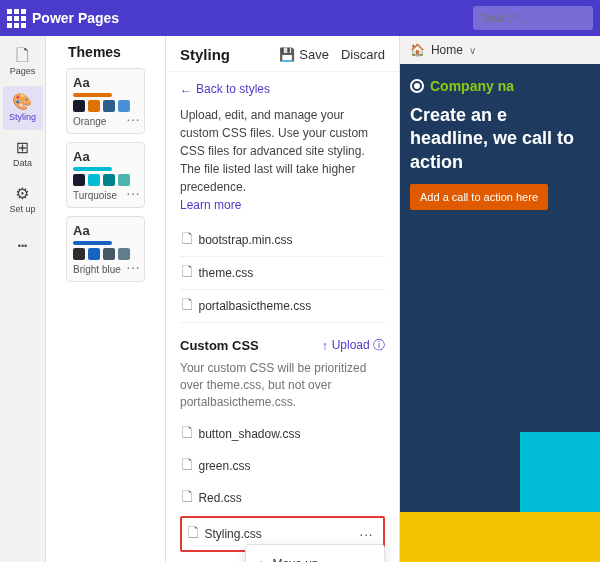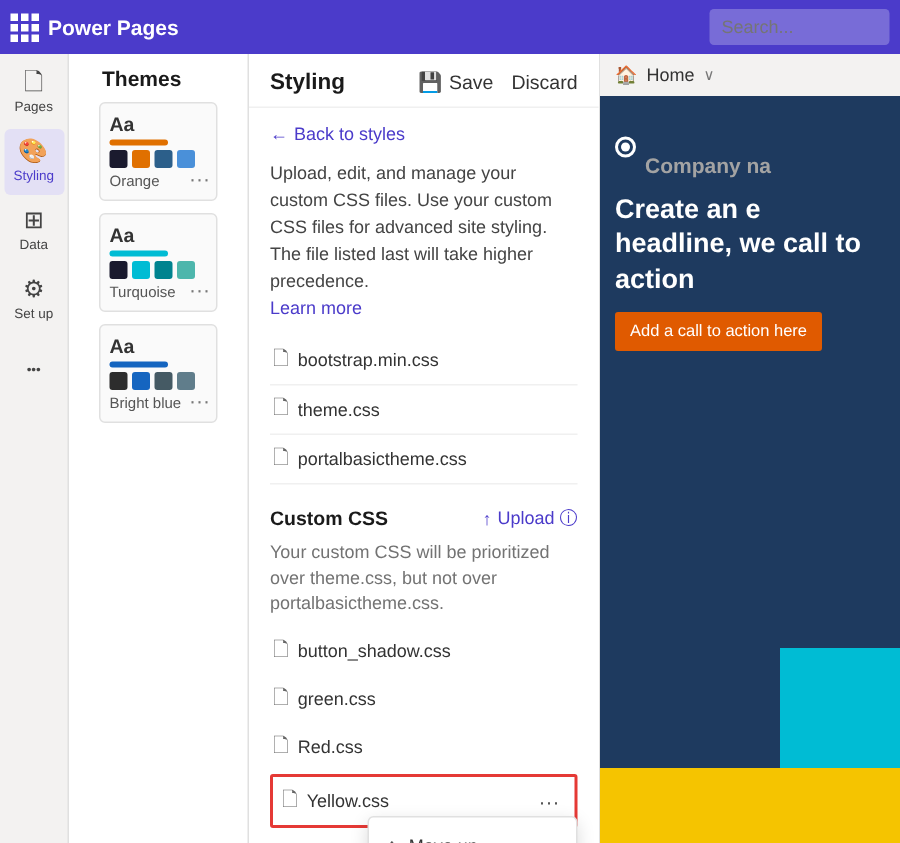--- a/index.html
+++ b/index.html
@@ -311,22 +311,21 @@
       border: 2px solid white;
       border-radius: 50%;
       display: flex; align-items: center; justify-content: center;
     }
     .preview-radio-inner {
       width: 6px; height: 6px; background: white; border-radius: 50%;
     }
     .preview-company {
       font-size: 14px;
       font-weight: 600;
-      color: #a3a3a3;
-      margin-top: 24px;
+      color: #84cc16;
     }
     .preview-headline {
       font-size: 18px;
       font-weight: 700;
       color: white;
       line-height: 1.3;
       margin: 10px 0;
     }
     .preview-cta {
       background: #e05a00;
@@ -501,21 +500,21 @@
       </div>
       <div class="css-file-row">
         <span class="css-file-icon">🗋</span>
         <span>Red.css</span>
       </div>
 
       <div class="yellow-row-container">
         <div class="yellow-row">
           <div class="yellow-row-left">
             <span class="css-file-icon">🗋</span>
-            <span>Yellow.css</span>
+            <span>Styling.css</span>
           </div>
           <button class="yellow-row-more">···</button>
         </div>
 
         <div class="context-menu">
           <div class="context-menu-item">
             <span class="ctx-icon">↑</span>
             <span>Move up</span>
           </div>
 

